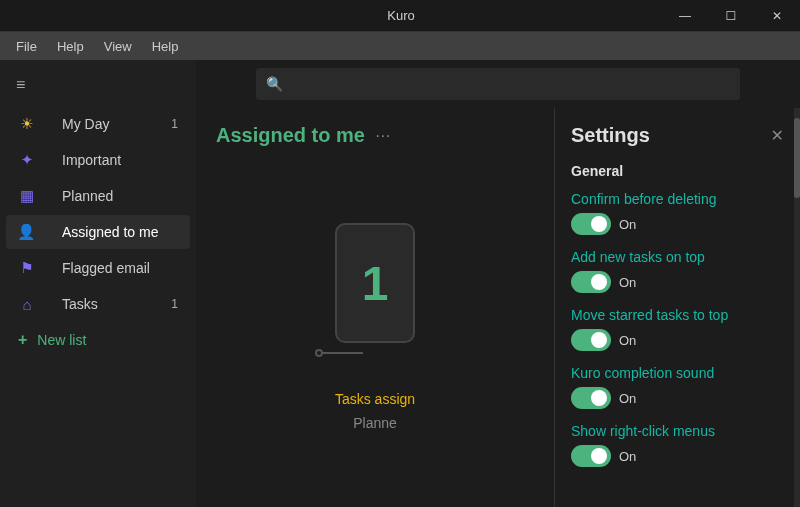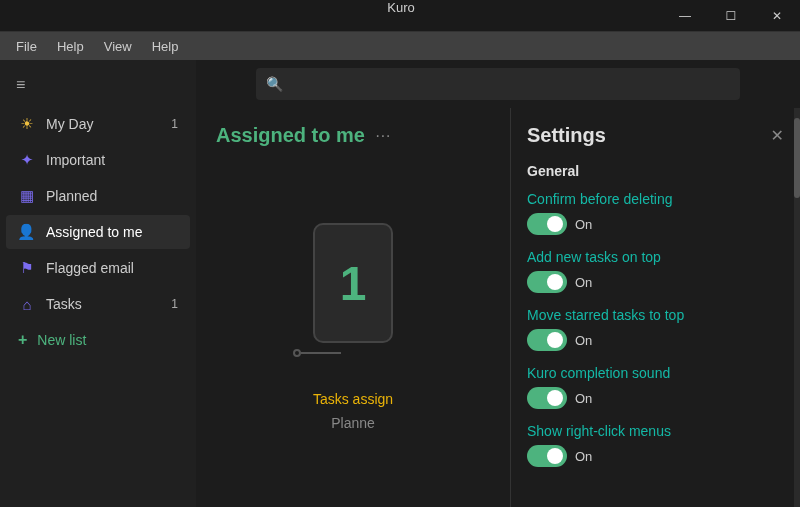--- a/index.html
+++ b/index.html
@@ -10,20 +10,21 @@
       font-family: 'Segoe UI', sans-serif;
       background: #1c1c1c;
       color: #e0e0e0;
     }
 
     
     .title-bar {
       height: 32px;
       background: #1a1a1a;
       display: flex;
+      align-items: center;
       justify-content: space-between;
       padding: 0 0 0 0;
       border-bottom: 1px solid #333;
     }
     .title-bar-title {
       flex: 1;
       text-align: center;
       font-size: 13px;
       color: #ccc;
     }
@@ -97,21 +98,21 @@
       color: #fff;
     }
     .sidebar-item .icon {
       width: 18px;
       height: 18px;
       display: flex;
       align-items: center;
       justify-content: center;
       font-size: 15px;
     }
-    .sidebar-item .label { flex: 1; }
+    .sidebar-item .label { flex: 1; margin-left: 16px; }
     .sidebar-item .badge {
       font-size: 12px;
       color: #aaa;
       min-width: 16px;
       text-align: right;
     }
     .sidebar-new-list {
       display: flex;
       align-items: center;
       padding: 8px 12px;
@@ -231,21 +232,21 @@
       font-size: 14px;
       margin-top: 20px;
     }
     .planned-text {
       color: #888;
       font-size: 14px;
     }
 
     
     .settings-panel {
-      width: 290px;
+      width: 246px;
       background: #1c1c1c;
       border-left: 1px solid #333;
       padding: 16px;
       overflow-y: auto;
       position: relative;
     }
     .settings-header {
       display: flex;
       align-items: center;
       justify-content: space-between;

